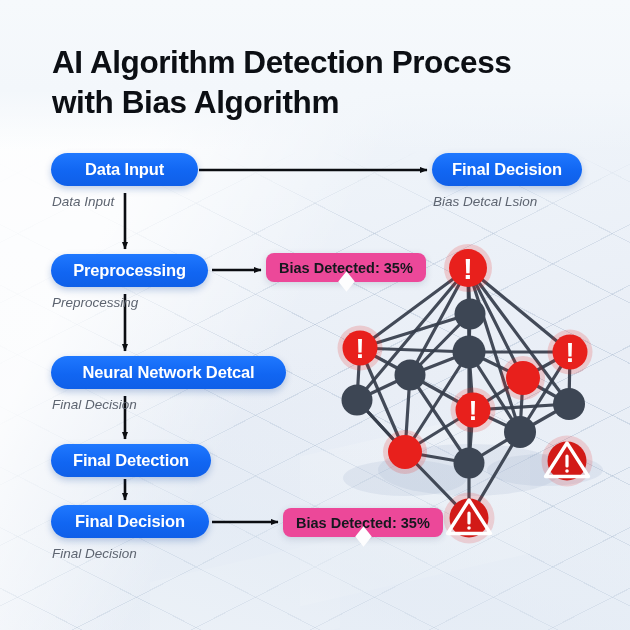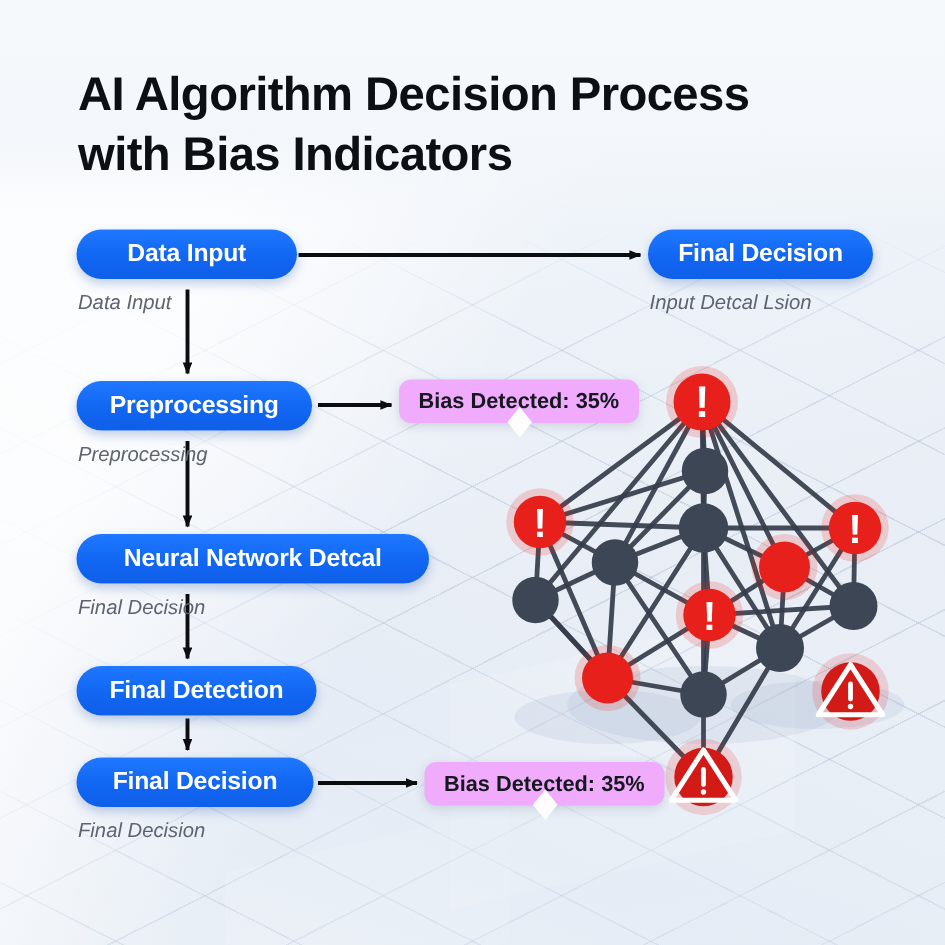--- a/index.html
+++ b/index.html
@@ -37,43 +37,43 @@
   .pill{position:absolute;display:flex;align-items:center;justify-content:center;
     height:33px;border-radius:17px;color:#fff;font-size:16.5px;font-weight:700;
     letter-spacing:-.15px;white-space:nowrap;
     background:linear-gradient(180deg,#1f78ff 0%,#1166f2 55%,#0f5fe8 100%);
     box-shadow:0 3px 7px rgba(16,70,160,.26);}
   .caption{position:absolute;font-size:13.5px;font-style:italic;color:#5d6470;
     white-space:nowrap;}
 
   
   .badge{position:absolute;display:flex;align-items:center;
-    height:29px;padding:0 13px;border-radius:8px;background:#f0abfc;
+    height:29px;padding:0 13px;border-radius:8px;background:#ec4899;
     font-size:14.5px;font-weight:700;color:#15181e;white-space:nowrap;
     box-shadow:0 2px 7px rgba(40,60,100,.17);}
   .badge .tail{position:absolute;left:50%;bottom:-6px;width:13px;height:13px;
     margin-left:-6px;background:#fdfdfe;transform:rotate(45deg) skew(6deg,6deg);}
 
   svg.layer{position:absolute;left:0;top:0;width:630px;height:630px;overflow:visible;}
 </style>
 </head>
 <body>
 
 <div id="stage">
 
   <div class="bg-base"></div>
   <div class="bg-grid"></div>
   <div class="bg-panel" style="left:300px;top:430px;width:230px;height:150px;transform:skewY(-13deg);opacity:.5;"></div>
   <div class="bg-panel" style="left:150px;top:560px;width:190px;height:90px;transform:skewY(-13deg);opacity:.45;"></div>
   <div class="bg-sheen"></div>
   <div class="bg-top-wash"></div>
 
   <div class="title">
-    <span>AI Algorithm Decision Process</span>
-    <span class="l2">with Bias Indicators</span>
+    <span>AI Algorithm Detection Process</span>
+    <span class="l2">with Bias Algorithm</span>
   </div>
 
   <svg class="layer">
     <defs>
       <marker id="arw" markerWidth="9" markerHeight="9" refX="7.4" refY="3.2" orient="auto" markerUnits="userSpaceOnUse">
         <path d="M0,0 L8,3.2 L0,6.4 z" fill="#0b0d11"></path>
       </marker>
     </defs>
     <g stroke="#0b0d11" stroke-width="2.6" fill="none" marker-end="url(#arw)">
       <line x1="199" y1="170" x2="427" y2="170"></line>
@@ -194,21 +194,21 @@
       <div class="pill" style="left: 51px; top: 444px; width: 160px;">
         <span>Final Detection</span>
       </div>
       <div class="pill" style="left: 51px; top: 505px; width: 158px;">
         <span>Final Decision</span>
       </div>
       <div class="caption" style="left: 52px; top: 546px;">Final Decision</div>
       <div class="pill" style="left: 432px; top: 153px; width: 150px;">
         <span>Final Decision</span>
       </div>
-      <div class="caption" style="left: 433px; top: 194px;">Input Detcal Lsion</div>
+      <div class="caption" style="left: 433px; top: 194px;">Bias Detcal Lsion</div>
     </div>
   <div id="flow-badges">
       <div class="badge" style="left: 266px; top: 253px;">
         <span>Bias Detected: 35%</span>
         <span class="tail"></span>
       </div>
       <div class="badge" style="left: 283px; top: 508px;">
         <span>Bias Detected: 35%</span>
         <span class="tail"></span>
       </div>

